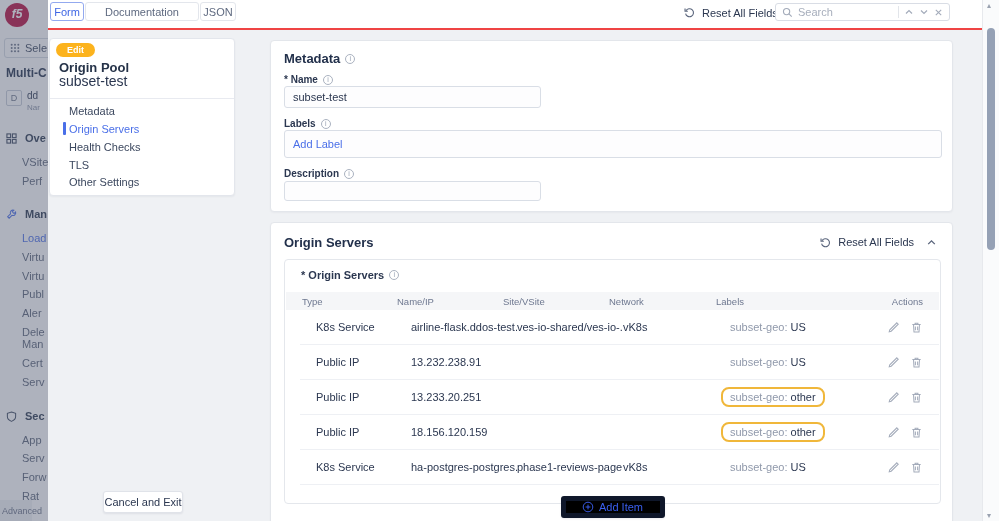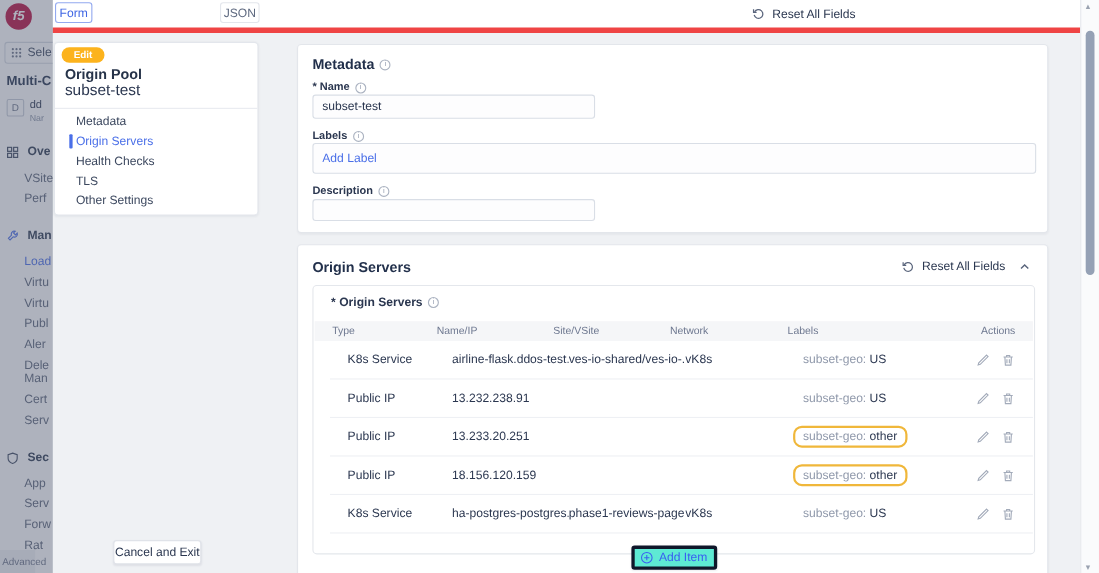--- a/index.html
+++ b/index.html
@@ -18,21 +18,21 @@
   .ws-line1 { font-size:10px; color:#2b3750; }
   .ws-line2 { font-size:8px; color:#8a93a6; margin-top:2px; }
   .sb-sec { position:absolute; left:6px; display:flex; gap:8px; align-items:center; font-size:11px; font-weight:bold; color:#2b3950; }
   .sb-item { position:absolute; left:22px; font-size:11px; color:#5a6478; }
   .sb-item.active { color:#4a6fe8; }
   .sb-foot { position:absolute; left:0; top:500px; width:32px; height:21px; background:#f2f3f6; }
   .sb-foot span { position:absolute; left:2px; top:6px; font-size:9px; color:#6a7387; }
   .sidebar-dim { position:absolute; left:0; top:0; width:48px; height:521px; background:rgba(86,94,118,0.48); z-index:4; }
 
   
-  .topbar { position:absolute; left:48px; top:0; width:934px; height:30px; background:#fff; border-bottom:5px solid #ef4444; z-index:2; }
+  .topbar { position:absolute; left:48px; top:0; width:934px; height:30px; background:#fff; border-bottom:2px solid #ef4444; z-index:2; }
   .tab { position:absolute; top:2px; height:19px; border:1px solid #e3e6ec; border-radius:3px; font-size:11px; color:#5f6a80; display:flex; align-items:center; justify-content:center; background:#fff; }
   .tab.active { border-color:#93a9ef; color:#3f66e4; z-index:1; }
   .reset-top { position:absolute; left:635px; top:6px; display:flex; align-items:center; gap:6px; font-size:11px; color:#2b3750; }
   .searchbox { position:absolute; left:727px; top:3px; width:175px; height:18px; border:1px solid #d9dde5; border-radius:3px; display:flex; align-items:center; padding:0 6px; gap:5px; background:#fff; }
   .searchbox .ph { font-size:11px; color:#a7aebc; flex:1; }
   .vdiv { width:1px; height:12px; background:#e2e5ea; }
 
   
   .pagebar { position:absolute; right:0; top:0; width:17px; height:521px; background:#fafbfc; border-left:1px solid #e7e9ed; z-index:6; }
   .pb-up::after { content:"▴"; position:absolute; top:1px; left:4px; font-size:8px; color:#9aa2b0; }
@@ -75,21 +75,21 @@
   .thead { position:absolute; left:1px; right:1px; top:32px; height:18px; background:#f5f6f8; font-size:9.5px; color:#6e7890; padding-left:16px; }
   .thead > div { padding-right:4px; }
   .trow { position:absolute; left:15px; right:1px; height:35px; font-size:11px; color:#2b3750; padding-left:16px; border-bottom:1px solid #eef0f4; }
   .cell { overflow:hidden; white-space:nowrap; padding-right:6px; }
   .lab-key { color:#9099ab; }
   .lab-val { color:#2b3750; }
   .chip { display:inline-block; }
   .chip.hl { border:2px solid #f0b73a; border-radius:8px; padding:2px 7px; margin-left:-9px; }
   .act-cell { display:flex; justify-content:flex-end; gap:10px; padding-right:16px; color:#a3abba; }
   .col-right { text-align:right; padding-right:16px !important; }
-  .additem { position:absolute; left:50%; transform:translateX(-50%); top:236px; height:22px; width:78px; background:#5eead4; border:3px solid #0f172a; border-radius:3px; color:#3a5ff0; font-size:11px; display:flex; align-items:center; justify-content:center; gap:5px; box-shadow:0 1px 2px rgba(20,30,60,.08); z-index:2; }
+  .additem { position:absolute; left:50%; transform:translateX(-50%); top:236px; height:22px; width:104px; background:#000000; border:5px solid #0f172a; border-radius:3px; color:#3a5ff0; font-size:11px; display:flex; align-items:center; justify-content:center; gap:5px; box-shadow:0 1px 2px rgba(20,30,60,.08); z-index:2; }
 
   svg { display:block; }
   .ic { color:#5a657c; }
   .ic-grey { color:#a3abba; }
 </style>
 </head>
 <body>
 
 <div id="screen">
 
@@ -164,30 +164,48 @@
     <div class="sb-item" style="top:490px">Rat</div>
 
     <div class="sb-foot">
       <span>Advanced</span>
     </div>
   </div>
   <div class="sidebar-dim"></div>
 
   <div class="topbar">
     <div class="tab active" style="left:2px;width:34px">Form</div>
+    <div class="tab" style="left:37px;width:114px">Documentation</div>
     <div class="tab" style="left:152px;width:36px">JSON</div>
 
     <div class="reset-top">
       <svg class="ic" width="13" height="13" viewBox="0 0 14 14">
           <path d="M3.2 5.2a4.3 4.3 0 1 1-.4 3" fill="none" stroke="currentColor" stroke-width="1.2"></path>
           <path d="M2.2 2.6v3h3" fill="none" stroke="currentColor" stroke-width="1.2"></path>
         </svg>
       <span>Reset All Fields</span>
     </div>
 
+    <div class="searchbox">
+      <svg class="ic-grey" width="11" height="11" viewBox="0 0 12 12">
+          <circle cx="5" cy="5" r="3.4" fill="none" stroke="currentColor" stroke-width="1.2"></circle>
+          <path d="M7.6 7.6l3 3" stroke="currentColor" stroke-width="1.2"></path>
+        </svg>
+      <span class="ph">Search</span>
+      <span class="vdiv"></span>
+      <svg class="ic-grey" width="10" height="10" viewBox="0 0 10 10">
+          <path d="M2 6.5L5 3.5l3 3" fill="none" stroke="currentColor" stroke-width="1.2"></path>
+        </svg>
+      <svg class="ic-grey" width="10" height="10" viewBox="0 0 10 10">
+          <path d="M2 3.5l3 3 3-3" fill="none" stroke="currentColor" stroke-width="1.2"></path>
+        </svg>
+      <svg class="ic-grey" width="9" height="9" viewBox="0 0 10 10">
+          <path d="M2 2l6 6M8 2L2 8" stroke="currentColor" stroke-width="1.2"></path>
+        </svg>
+    </div>
   </div>
 
   <div class="navcard">
     <div class="badge-edit" style="background: rgb(252, 179, 29);">Edit</div>
     <div class="obj-kind">Origin Pool</div>
     <div class="obj-name">subset-test</div>
     <div class="nav-divider"></div>
     <div class="fnav-item" style="top:65px">Metadata</div>
     <div class="fnav-bar" style="top:83px"></div>
     <div class="fnav-item active" style="top:83px">Origin Servers</div>

